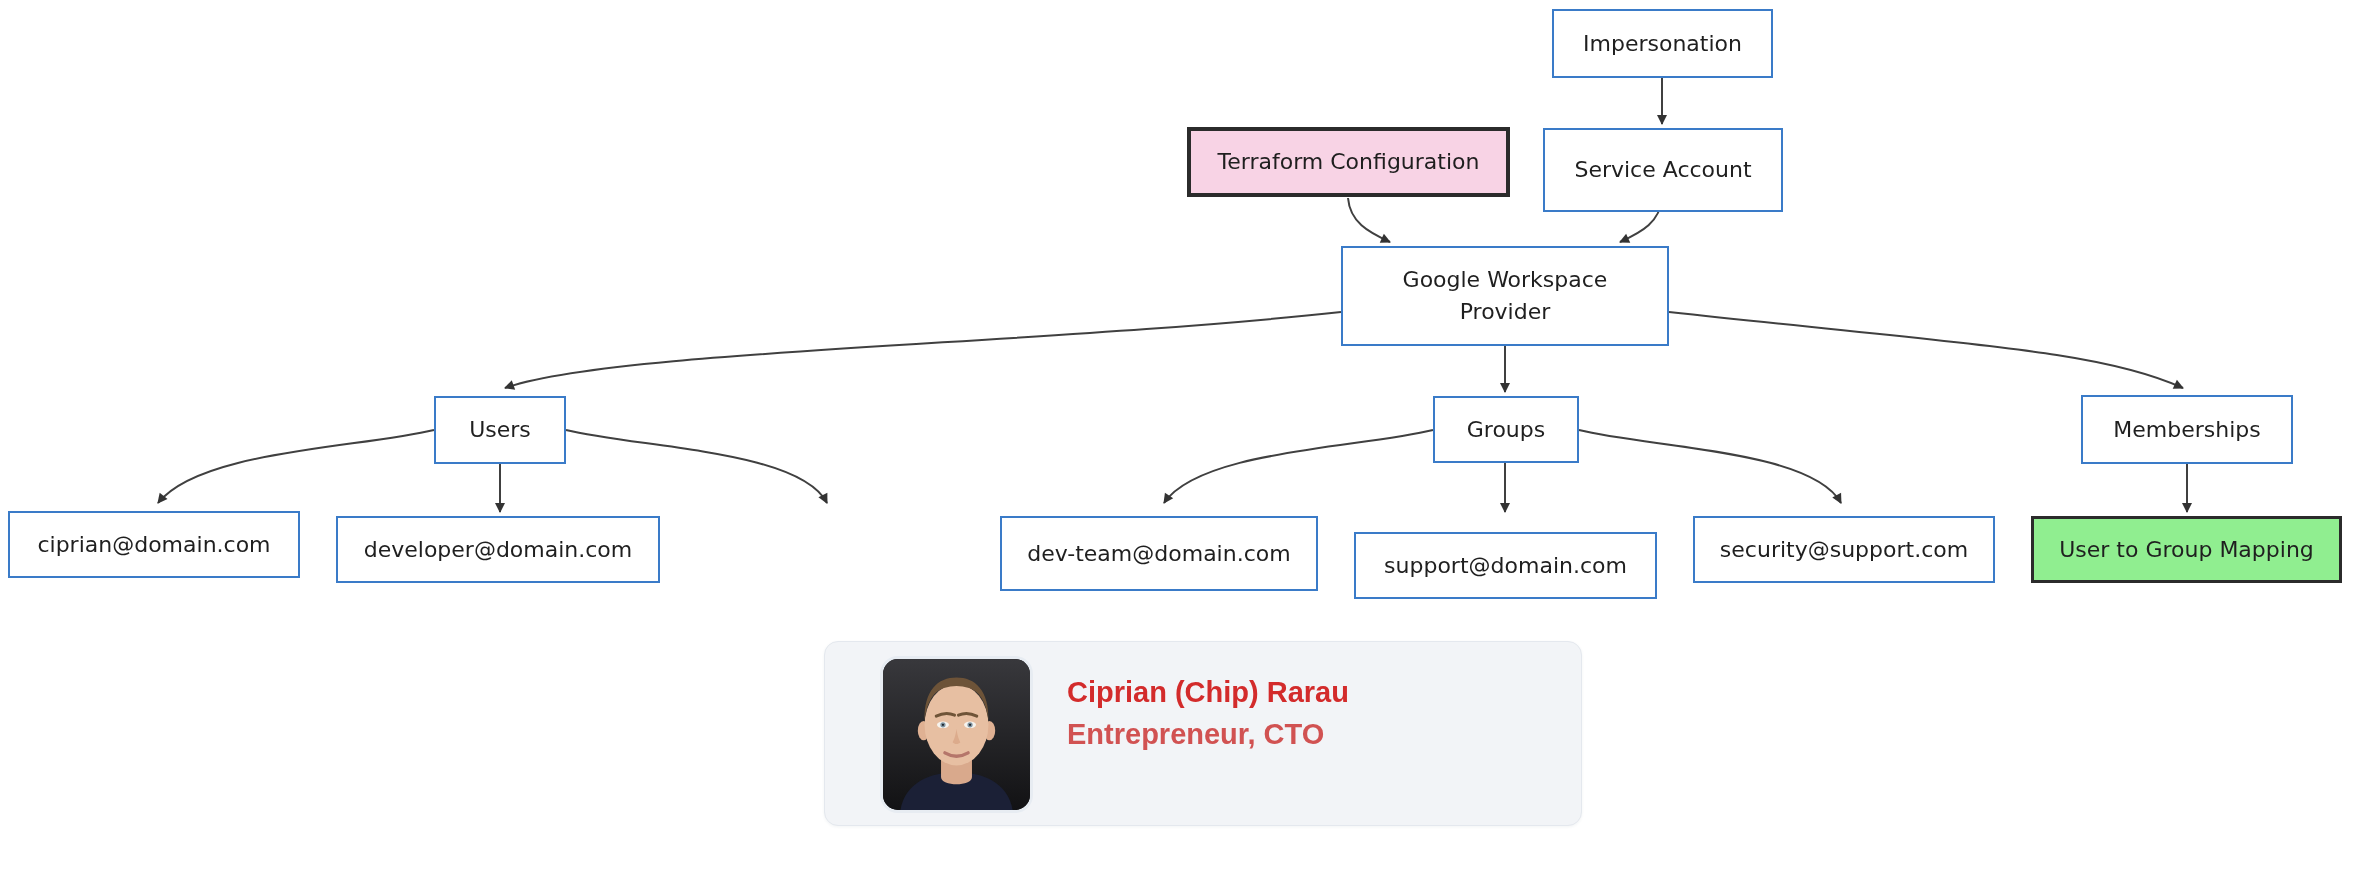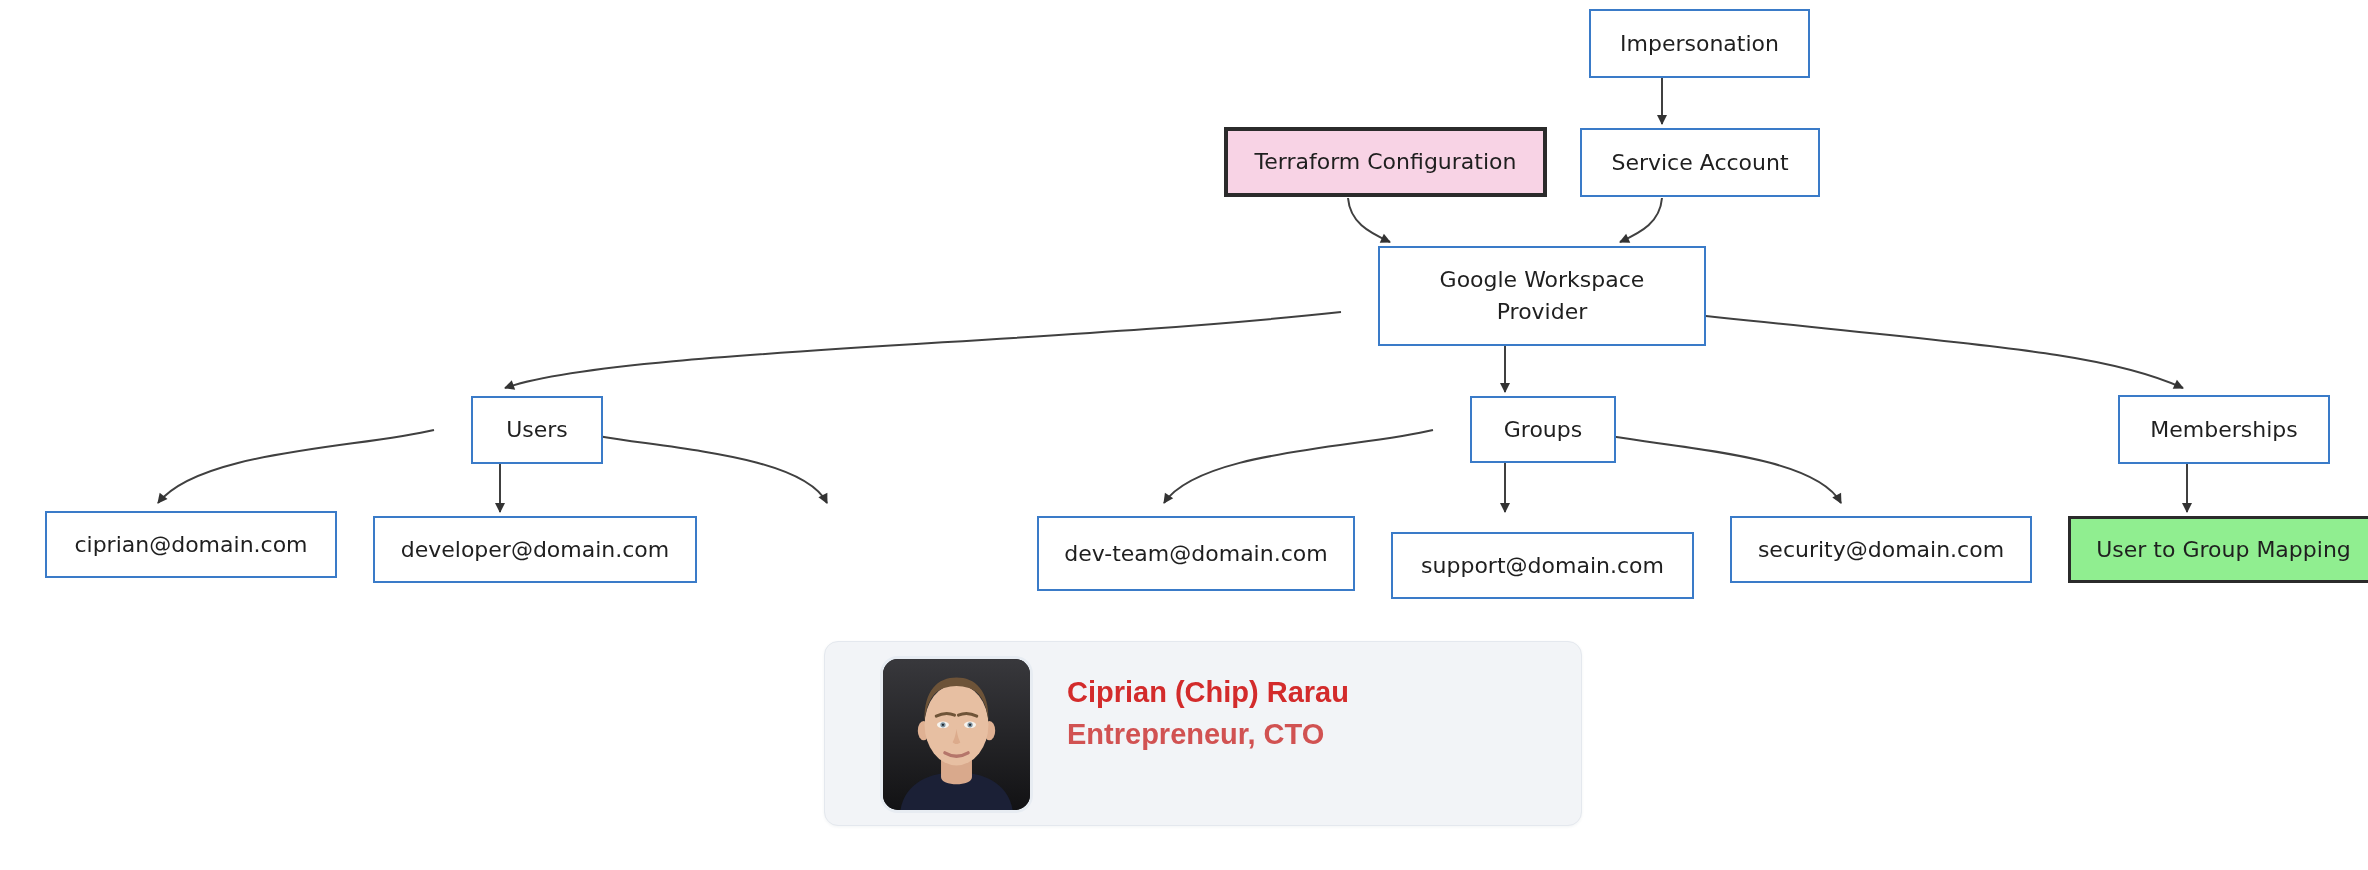--- a/index.html
+++ b/index.html
@@ -25,21 +25,20 @@
   svg.edges path.edge{stroke:var(--edge);stroke-width:2;fill:none;}
 
   .node{
     position:absolute;
     display:flex;align-items:center;justify-content:center;text-align:center;
     background:var(--node-fill);
     border:2px solid var(--node-border);
     color:var(--node-text);
     font-size:22px;line-height:1.45;
     padding:0 18px;
-    margin-left:37px;
   }
   .node.pink{background:var(--pink-fill);border:4px solid var(--dark-border);}
   .node.green{background:var(--green-fill);border:3px solid var(--dark-border);}
 
   .profile-card{
     position:absolute;left:824px;top:641px;width:758px;height:185px;
     background:var(--card-bg);
     border:1px solid var(--card-border);
     border-radius:14px;
     box-shadow:0 1px 3px rgba(40,60,90,.06);
@@ -86,42 +85,42 @@
     <path class="edge" marker-end="url(#arrow)" d="M500,464 L500,512"></path>
     <path class="edge" marker-end="url(#arrow)" d="M566,430 C640,448 800,450 827,503"></path>
     <path class="edge" marker-end="url(#arrow)" d="M1433,430 C1360,448 1200,450 1164,503"></path>
     <path class="edge" marker-end="url(#arrow)" d="M1505,463 L1505,512"></path>
     <path class="edge" marker-end="url(#arrow)" d="M1579,430 C1652,448 1812,450 1841,503"></path>
     <path class="edge" marker-end="url(#arrow)" d="M2187,464 L2187,512"></path>
   </svg>
 
   <div class="node" style="left:1552px;top:9px;width:221px;height:69px">Impersonation</div>
 
-  <div class="node" style="left:1543px;top:128px;width:240px;height:69px">Service Account</div>
+  <div class="node" style="left:1543px;top:128px;width:240px;height:84px">Service Account</div>
 
   <div class="node pink" style="left:1187px;top:127px;width:323px;height:70px">Terraform Configuration</div>
 
   <div class="node" style="left:1341px;top:246px;width:328px;height:100px;padding:8px 48px">Google Workspace Provider</div>
 
   <div class="node" style="left:434px;top:396px;width:132px;height:68px">Users</div>
 
   <div class="node" style="left:1433px;top:396px;width:146px;height:67px">Groups</div>
 
   <div class="node" style="left:2081px;top:395px;width:212px;height:69px">Memberships</div>
 
   <div class="node" style="left:8px;top:511px;width:292px;height:67px">ciprian@domain.com</div>
 
   <div class="node" style="left:336px;top:516px;width:324px;height:67px">developer@domain.com</div>
 
 
   <div class="node" style="left:1000px;top:516px;width:318px;height:75px">dev-team@domain.com</div>
 
   <div class="node" style="left:1354px;top:532px;width:303px;height:67px">support@domain.com</div>
 
-  <div class="node" style="left:1693px;top:516px;width:302px;height:67px">security@domain.com</div>
+  <div class="node" style="left:1693px;top:516px;width:302px;height:67px">security@support.com</div>
 
   <div class="node green" style="left:2031px;top:516px;width:311px;height:67px">User to Group Mapping</div>
 
   <div class="profile-card">
     <div class="profile-photo">
       <svg viewBox="0 0 152 156" aria-hidden="true">
         <defs>
           <linearGradient id="pbg" x1="0" y1="0" x2="0" y2="1">
             <stop offset="0" stop-color="#38383c"></stop>
             <stop offset="1" stop-color="#121214"></stop>

